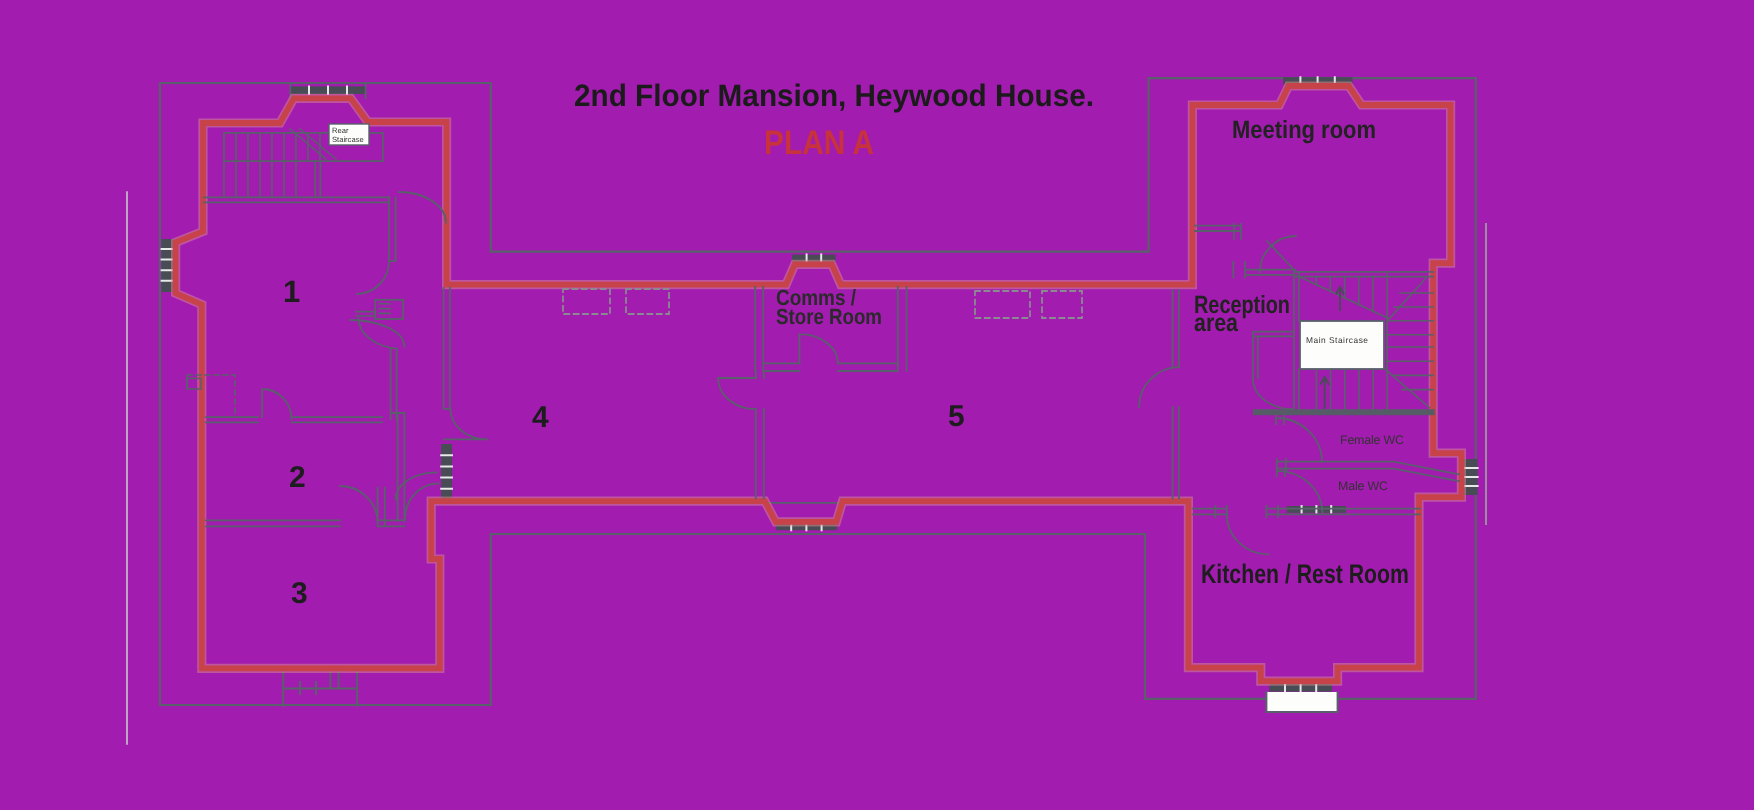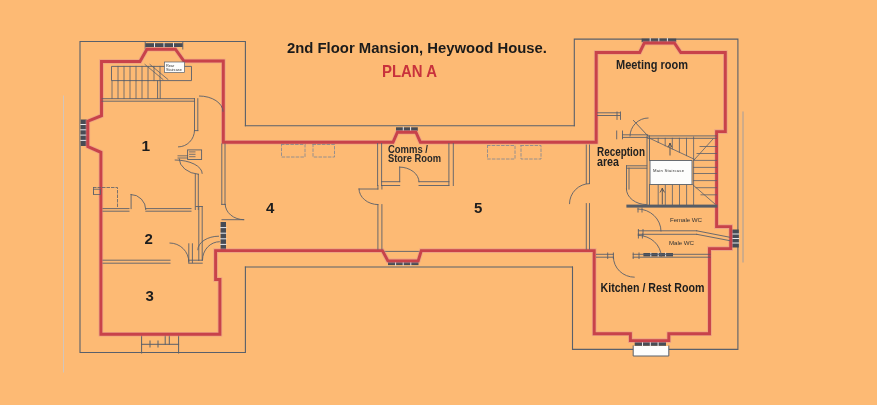--- a/index.html
+++ b/index.html
@@ -1,16 +1,16 @@
 <!DOCTYPE html>
 <html><head>
 <meta charset="utf-8">
 <style>
 html,body{margin:0;padding:0;background:#ffffff;}
-#page{position:relative;width:877px;height:405px;background:#fdba74;font-family:"Liberation Sans",sans-serif;}
+#page{position:relative;width:877px;height:405px;background:#a21caf;font-family:"Liberation Sans",sans-serif;}
 svg{position:absolute;left:0;top:0;filter:blur(0.28px);}
 text{font-family:"Liberation Sans",sans-serif;}
 </style>
 </head>
 <body>
 <div id="page">
 <svg width="877" height="405" viewBox="0 0 877 405">
 <g stroke-linecap="square" fill="none">
 
 <line x1="63.5" y1="96" x2="63.5" y2="372" stroke="#c8c8cb" stroke-width="0.8"></line>

